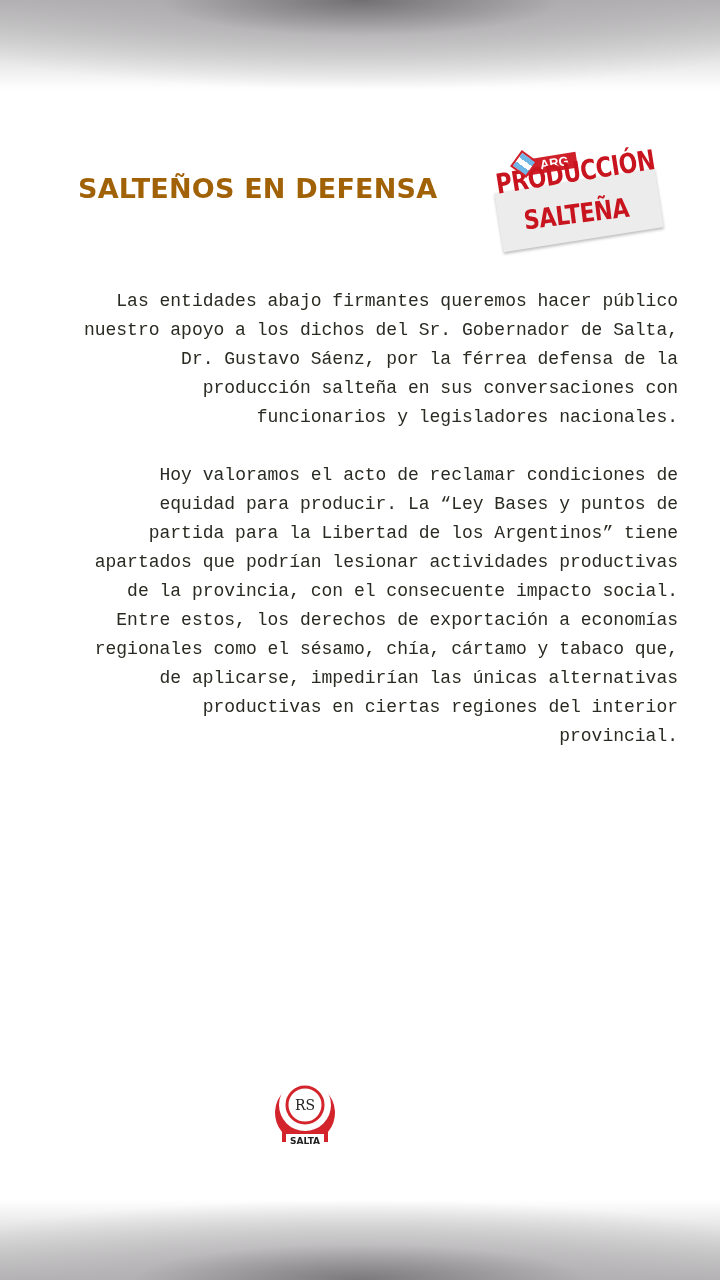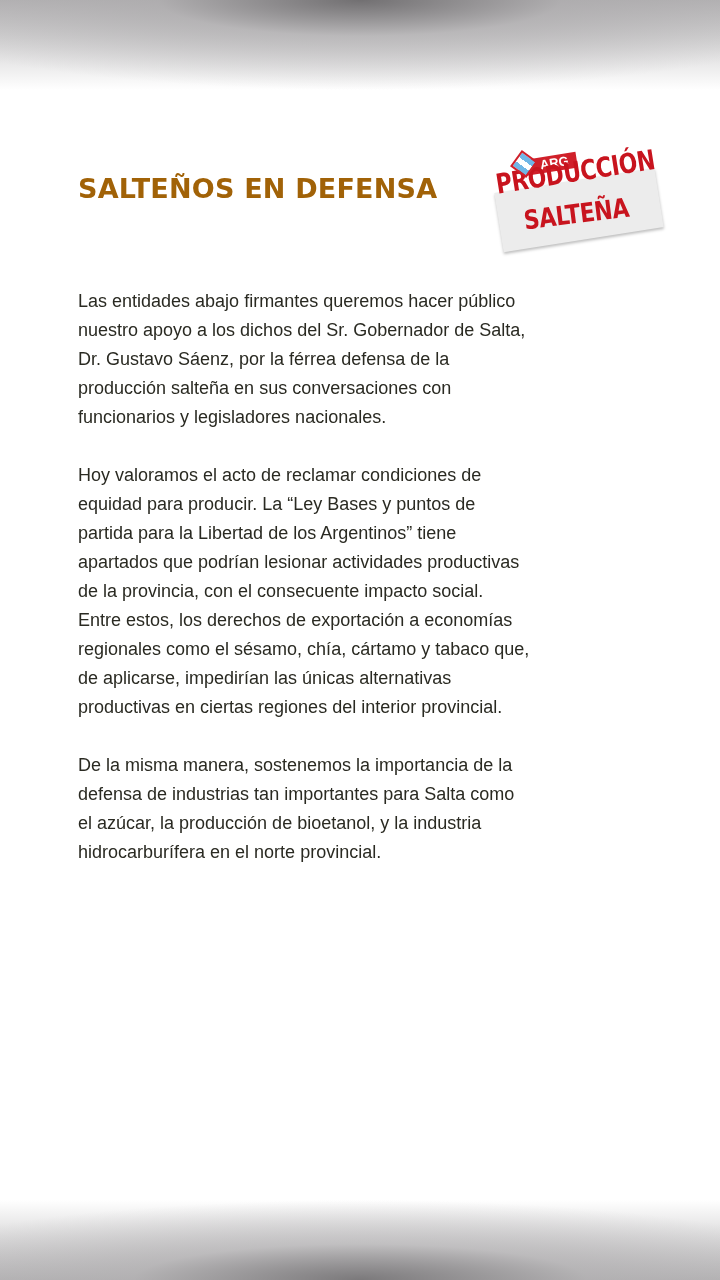--- a/index.html
+++ b/index.html
@@ -46,22 +46,23 @@
       font-family:"DejaVu Sans", sans-serif; font-weight:bold; font-size:22px;
       transform:rotate(-9deg) scaleY(1.25); transform-origin:left center; letter-spacing:-0.5px;
     }
     .badge-line2 {
       position:absolute; left:32px; top:58px; color:#c8141e;
       font-family:"DejaVu Sans", sans-serif; font-weight:bold; font-size:22px;
       transform:rotate(-7deg) scaleY(1.2); transform-origin:left center; letter-spacing:-0.5px;
     }
     .body-text {
       position:absolute; left:78px; top:287px; width:600px;
-      font-family:Liberation Sans, sans-serif; font-size:18px; line-height:29px;
+      font-family:Liberation Mono, monospace; font-size:18px; line-height:29px;
       color:#2a2a22;
+      text-align:right;
     }
     .para { margin:0 0 29px 0; white-space:pre-line; }
     .logos {
       position:absolute; left:272px; top:1072px; width:220px; height:84px;
     }
     .srs {
       position:absolute; left:0; top:0; width:66px; height:80px;
     }
     .prog {
       position:absolute; left:76px; top:12px; width:134px; height:56px;
@@ -99,22 +100,29 @@
 funcionarios y legisladores nacionales.</p>
   <p class="para">Hoy valoramos el acto de reclamar condiciones de
 equidad para producir. La “Ley Bases y puntos de
 partida para la Libertad de los Argentinos” tiene
 apartados que podrían lesionar actividades productivas
 de la provincia, con el consecuente impacto social.
 Entre estos, los derechos de exportación a economías
 regionales como el sésamo, chía, cártamo y tabaco que,
 de aplicarse, impedirían las únicas alternativas
 productivas en ciertas regiones del interior provincial.</p>
-  <p class="para">De la misma manera, sostenemos la importancia de la
-defensa de industrias tan importantes para Salta como
-el azúcar, la producción de bioetanol, y la industria
-hidrocarburífera en el norte provincial.</p>
 </div>
 
 <div class="logos">
+  <div class="srs">
+    <svg width="66" height="80" viewBox="0 0 66 80">
+      <path d="M10 70 L10 60 A30 30 0 1 1 56 60 L56 70 Z" fill="#d3242c"></path>
+      <circle cx="33" cy="33" r="26" fill="#ffffff"></circle>
+      <circle cx="33" cy="33" r="18" fill="none" stroke="#d3242c" stroke-width="3"></circle>
+      <circle cx="33" cy="33" r="14" fill="#ffffff"></circle>
+      <text x="33" y="38" text-anchor="middle" font-size="14" font-family="DejaVu Serif, serif" fill="#222">RS</text>
+      <rect x="14" y="62" width="38" height="12" fill="#ffffff"></rect>
+      <text x="33" y="72" text-anchor="middle" font-size="9" font-weight="bold" font-family="DejaVu Sans, sans-serif" fill="#222">SALTA</text>
+    </svg>
+  </div>
 </div>
 
 <div class="shade-bottom"></div>
 
 </body></html>

